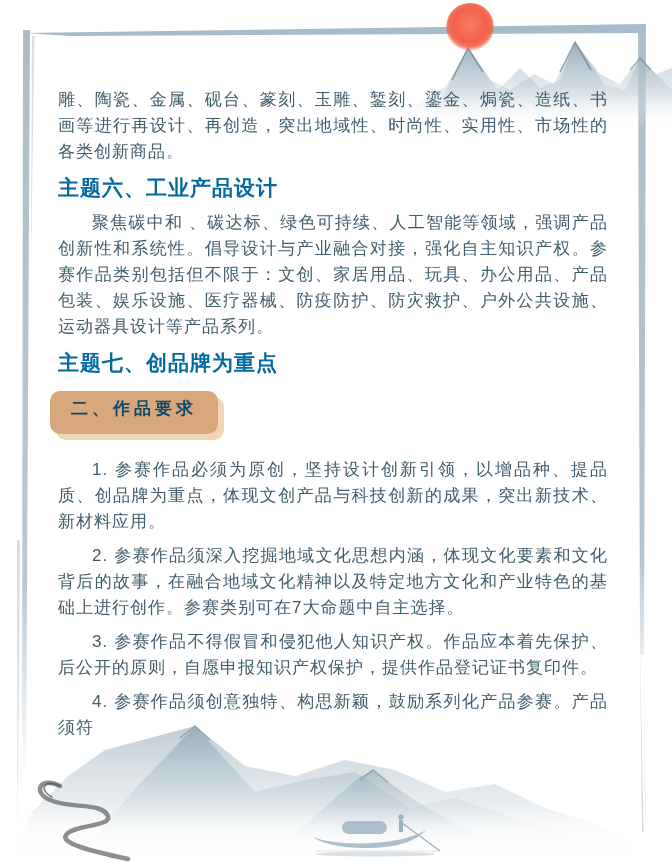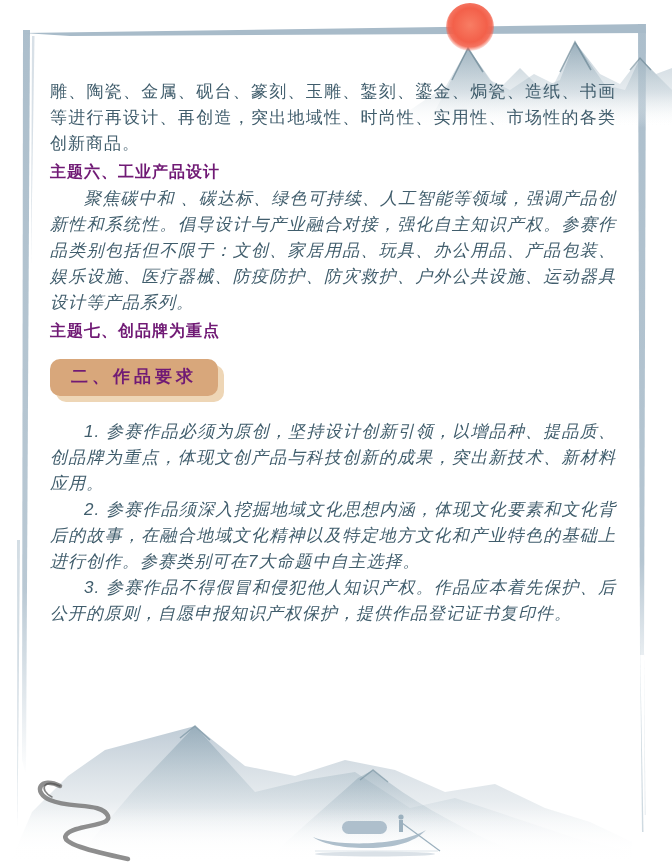--- a/index.html
+++ b/index.html
@@ -16,31 +16,31 @@
     background:radial-gradient(circle at 50% 46%,#f87d64 0%,#f3604a 48%,rgba(243,96,74,.88) 62%,rgba(243,96,74,0) 75%);
     filter:blur(.4px);
   }
   .mtn-bottom{position:absolute;left:10px;top:720px;width:622px;height:143px;z-index:1;pointer-events:none;}
   
   .content{
     position:absolute;left:50px;top:79px;width:566px;z-index:5;
     color:#405d6c;font-size:17px;line-height:26px;
     text-align:justify;letter-spacing:1px;
   }
-  .content p{margin:0;}
-  .indent{text-indent:2em;font-style:italic;}
+  .content p{margin:8px;}
+  .indent{text-indent:2em;}
   .theme-heading{
-    font-size:16px;font-weight:bold;color:#701a75;
+    font-size:21px;font-weight:bold;color:#0369a1;
     line-height:29px;margin:2px 0 1px;letter-spacing:1px;
   }
   .badge-row{margin:14px 0 23px;}
   .section-badge{
-    display:inline-block;background:#d8a77b;color:#701a75;
+    display:inline-block;background:#d8a77b;color:#0c4a6e;
     font-size:17px;font-weight:bold;letter-spacing:4px;
-    padding:5px 21px 6px;border-radius:10px;
+    padding:5px 21px 12px;border-radius:10px;
     box-shadow:6px 6px 0 0 #eed6b6;
   }
 </style>
 </head>
 <body>
 
 <svg class="frame-svg" viewBox="0 0 672 863" xmlns="http://www.w3.org/2000/svg">
   <defs>
     <linearGradient id="fadeL" x1="0" y1="0" x2="0" y2="1">
       <stop offset="0" stop-color="#a8bbc9" stop-opacity="0.95"></stop>
@@ -124,13 +124,14 @@
   <p>雕、陶瓷、金属、砚台、篆刻、玉雕、錾刻、鎏金、焗瓷、造纸、书画等进行再设计、再创造，突出地域性、时尚性、实用性、市场性的各类创新商品。</p>
   <p class="theme-heading">主题六、工业产品设计</p>
   <p class="indent">聚焦碳中和 、碳达标、绿色可持续、人工智能等领域，强调产品创新性和系统性。倡导设计与产业融合对接，强化自主知识产权。参赛作品类别包括但不限于：文创、家居用品、玩具、办公用品、产品包装、娱乐设施、医疗器械、防疫防护、防灾救护、户外公共设施、运动器具设计等产品系列。</p>
   <p class="theme-heading">主题七、创品牌为重点</p>
   <div class="badge-row">
     <span class="section-badge">二、作品要求</span>
   </div>
   <p class="indent">1. 参赛作品必须为原创，坚持设计创新引领，以增品种、提品质、创品牌为重点，体现文创产品与科技创新的成果，突出新技术、新材料应用。</p>
   <p class="indent">2. 参赛作品须深入挖掘地域文化思想内涵，体现文化要素和文化背后的故事，在融合地域文化精神以及特定地方文化和产业特色的基础上进行创作。参赛类别可在7大命题中自主选择。</p>
   <p class="indent">3. 参赛作品不得假冒和侵犯他人知识产权。作品应本着先保护、后公开的原则，自愿申报知识产权保护，提供作品登记证书复印件。</p>
+  <p class="indent">4. 参赛作品须创意独特、构思新颖，鼓励系列化产品参赛。产品须符</p>
 </div>
 
 </body></html>

